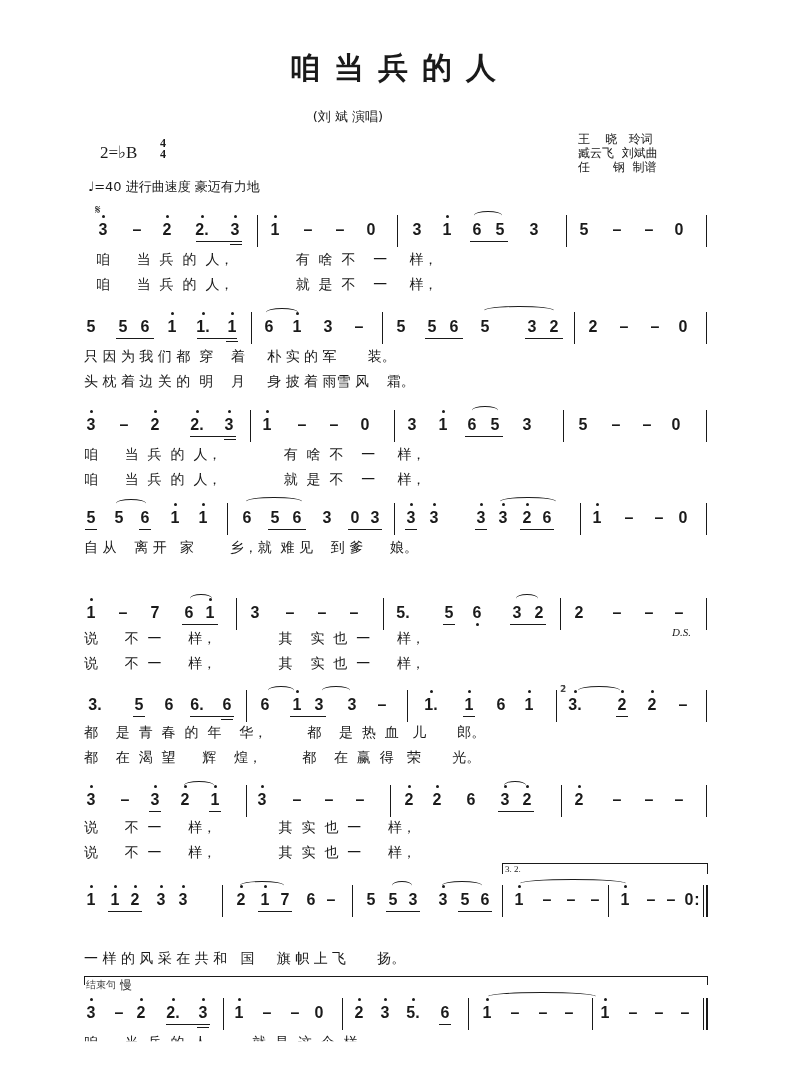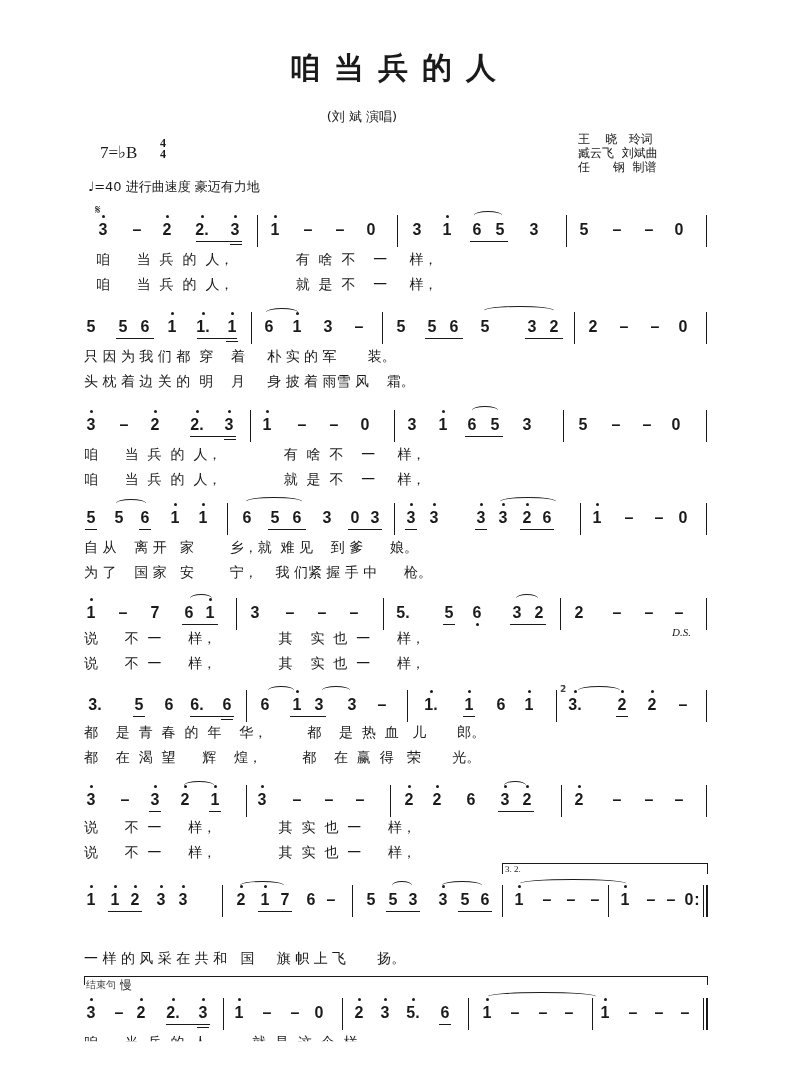--- a/index.html
+++ b/index.html
@@ -1,21 +1,21 @@
 <!DOCTYPE html>
 <html><head>
 <meta charset="utf-8">
 <style>
   html, body { margin:0; padding:0; background:#ffffff; }
   body { width:800px; height:1077px; position:relative; overflow:hidden;
          font-family:"DejaVu Sans","Liberation Sans",sans-serif; color:#1a1a1a; }
   .abs { position:absolute; }
   .title { left:0; width:800px; top:48px; text-align:center; font-size:30px; font-weight:bold;
            letter-spacing:14px; font-family:"DejaVu Serif","Liberation Serif",serif; }
-  .singer { left:0; width:696px; top:108px; text-align:center; font-size:13px;margin-left:14px; }
+  .singer { left:0; width:696px; top:108px; text-align:center; font-size:13px; }
   .key { left:100px; top:142px; font-size:17px; font-family:"Liberation Serif",serif; }
   .timesig { left:160px; top:138px; font-size:12px; font-weight:bold; line-height:11px; text-align:center;
              font-family:"Liberation Serif",serif; }
   .timesig div:first-child { border-bottom:0; }
   .tempo { left:88px; top:178px; font-size:13px; }
   .credits { left:578px; top:132px; font-size:12px; line-height:14px; }
   .credits div { white-space:pre; }
 
   .row { position:absolute; left:0; width:800px; }
   .notes { position:absolute; top:0; height:30px; }
@@ -31,21 +31,21 @@
   .seg { position:absolute; font-size:13px; font-family:"Liberation Serif",serif; }
   .volta { position:absolute; border-top:1px solid #1a1a1a; border-left:1px solid #1a1a1a; border-right:1px solid #1a1a1a; height:10px; }
   .volta span { position:absolute; left:2px; top:0; font-size:9px; font-family:"Liberation Serif",serif; }
   .small { position:absolute; font-size:10px; color:#444; }
 </style>
 </head>
 <body>
 
 <div class="abs title">咱当兵的人</div>
 <div class="abs singer">(刘  斌 演唱)</div>
-<div class="abs key">7=♭B</div>
+<div class="abs key">2=♭B</div>
 <div class="abs timesig">
   <div>4</div>
   <div>4</div>
 </div>
 <div class="abs tempo">♩=40  进行曲速度  豪迈有力地</div>
 <div class="abs credits">
   <div>王    晓   玲词</div>
   <div>臧云飞  刘斌曲</div>
   <div>任      钢  制谱</div>
 </div>
@@ -188,21 +188,20 @@
     <div class="ul" style="left:520px;top:26px;width:34px"></div>
     <div class="slur" style="left:500px;top:-6px;width:56px"></div>
     <div class="bar" style="left:580px"></div>
     <span class="note dot-up" style="left:590px">1</span>
     <span class="note" style="left:622px">–</span>
     <span class="note" style="left:652px">–</span>
     <span class="note" style="left:676px">0</span>
     <div class="bar" style="left:706px"></div>
   </div>
   <div class="lyric" style="left:84px;top:36px;">自 从    离 开   家        乡，就  难 见    到 爹      娘。</div>
-  <div class="lyric" style="left:84px;top:61px;">为 了    国 家   安        宁，    我 们紧 握 手 中      枪。</div>
 </div>
 
 <div class="row" style="top:598px;height:90px;">
   <div class="notes">
     <span class="note dot-up" style="left:84px">1</span>
     <span class="note" style="left:116px">–</span>
     <span class="note" style="left:148px">7</span>
     <span class="note" style="left:182px">6</span>
     <span class="note dot-up" style="left:203px">1</span>
     <div class="ul" style="left:182px;top:26px;width:36px"></div>

